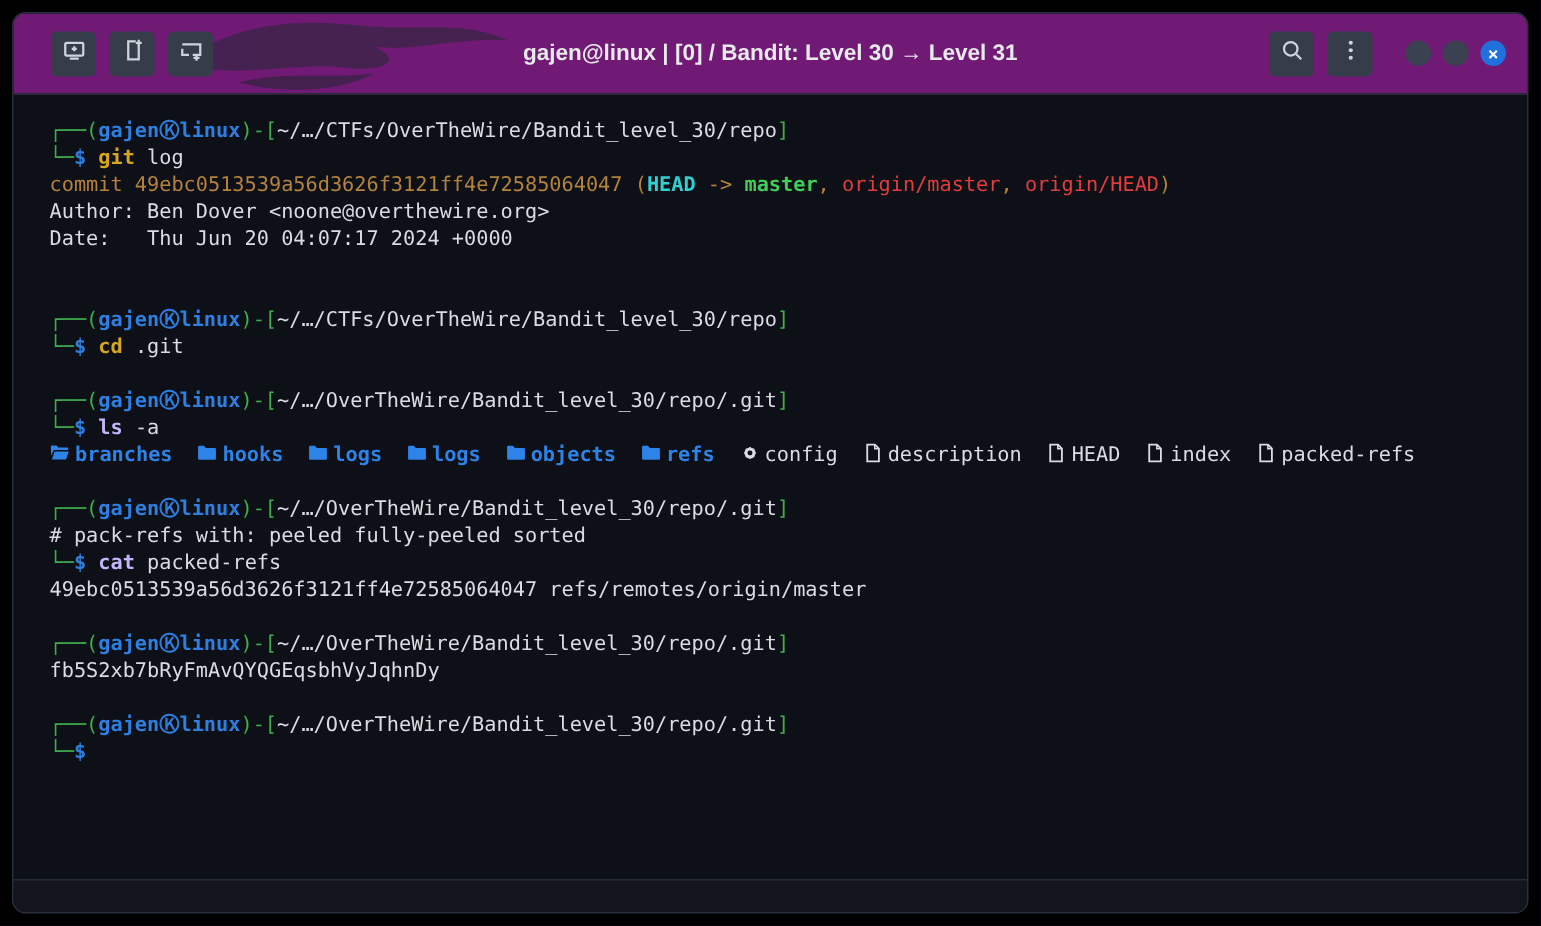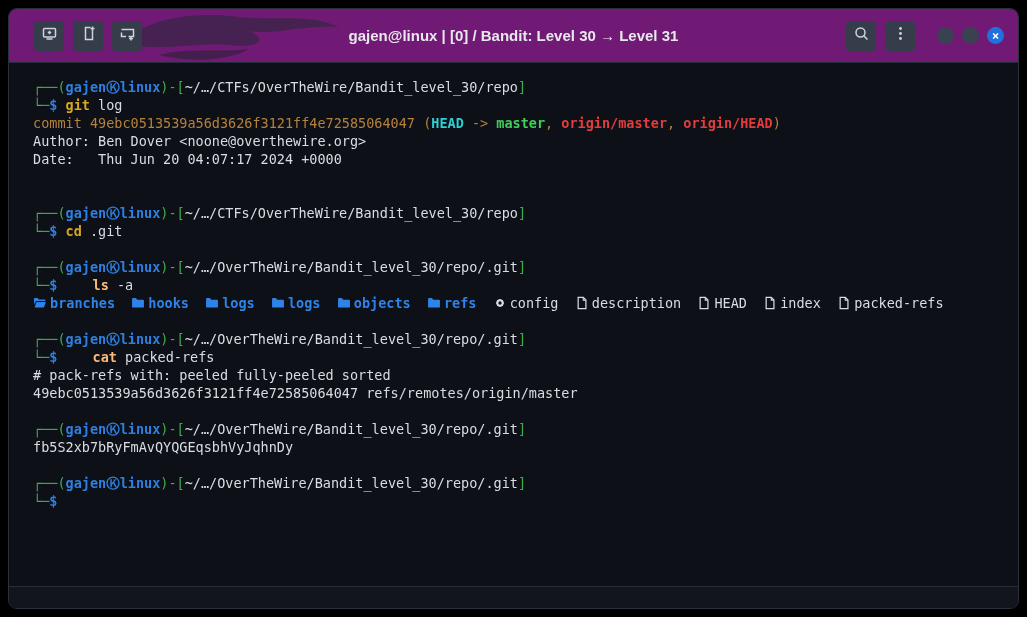--- a/index.html
+++ b/index.html
@@ -39,23 +39,23 @@
   
   .terminal{
     height:523px;box-sizing:border-box;padding:15px 8px 0 24px;background:#0d1016;cursor:text;
   }
   .line{height:18px;line-height:18px;font-size:13.5px;color:#d9dde3;white-space:pre;}
   .pg{color:#3fae4e;}
   .pb{color:#2e7fe2;font-weight:bold;}
   .gm{color:#b5823c;}
   .hd{color:#2fd0d4;font-weight:bold;}
   .br{color:#41cf59;font-weight:bold;}
-  .rm{color:#e23d3d;font-weight:bold;}
+  .rm{color:#e23d3d;font-weight:normal;}
   .cy{color:#d8a71e;font-weight:bold;}
-  .cg{color:#fdba74;font-weight:bold;margin-left:27px;}
+  .cg{color:#c4b5fd;font-weight:bold;}
   .dir{color:#2e83e8;font-weight:bold;}
   .ic svg{width:14px;height:14px;vertical-align:-2px;margin-right:3px;}
   
   .statusbar{
     height:24px;background:#12151c;border-top:1px solid #272d38;
     display:flex;justify-content:space-between;align-items:center;
     padding:16px 11px;font-size:13px;color:#ffffff;white-space:pre;
   }
 </style>
 </head>
@@ -170,22 +170,22 @@
             <path d="M9.4 1.6v3.1h3.1" fill="none" stroke="currentColor" stroke-width="1.2"></path>
           </svg></span><span>HEAD</span><span>  </span><span class="ic"><svg viewBox="0 0 16 16">
             <path d="M3.6 1.6h5.9l3 3v9.8H3.6z" fill="none" stroke="currentColor" stroke-width="1.4"></path>
             <path d="M9.4 1.6v3.1h3.1" fill="none" stroke="currentColor" stroke-width="1.2"></path>
           </svg></span><span>index</span><span>  </span><span class="ic"><svg viewBox="0 0 16 16">
             <path d="M3.6 1.6h5.9l3 3v9.8H3.6z" fill="none" stroke="currentColor" stroke-width="1.4"></path>
             <path d="M9.4 1.6v3.1h3.1" fill="none" stroke="currentColor" stroke-width="1.2"></path>
           </svg></span><span>packed-refs</span></div>
       <div class="line"></div>
       <div class="line"><span class="pg">┌──(</span><span class="pb">gajen</span><span class="pb">Ⓚ</span><span class="pb">linux</span><span class="pg">)-[</span><span>~/…/OverTheWire/Bandit_level_30/repo/.git</span><span class="pg">]</span></div>
+      <div class="line"><span># pack-refs with: peeled fully-peeled sorted</span></div>
       <div class="line"><span class="pg">└─</span><span class="pb">$</span><span> </span><span class="cg">cat</span><span> packed-refs</span></div>
-      <div class="line"><span># pack-refs with: peeled fully-peeled sorted</span></div>
       <div class="line"><span>49ebc0513539a56d3626f3121ff4e72585064047 refs/remotes/origin/master</span></div>
       <div class="line"></div>
       <div class="line"><span class="pg">┌──(</span><span class="pb">gajen</span><span class="pb">Ⓚ</span><span class="pb">linux</span><span class="pg">)-[</span><span>~/…/OverTheWire/Bandit_level_30/repo/.git</span><span class="pg">]</span></div>
       <div class="line"><span>fb5S2xb7bRyFmAvQYQGEqsbhVyJqhnDy</span></div>
       <div class="line"></div>
       <div class="line"><span class="pg">┌──(</span><span class="pb">gajen</span><span class="pb">Ⓚ</span><span class="pb">linux</span><span class="pg">)-[</span><span>~/…/OverTheWire/Bandit_level_30/repo/.git</span><span class="pg">]</span></div>
       <div class="line"><span class="pg">└─</span><span class="pb">$</span></div>
     </div>
 
   <div class="statusbar">

